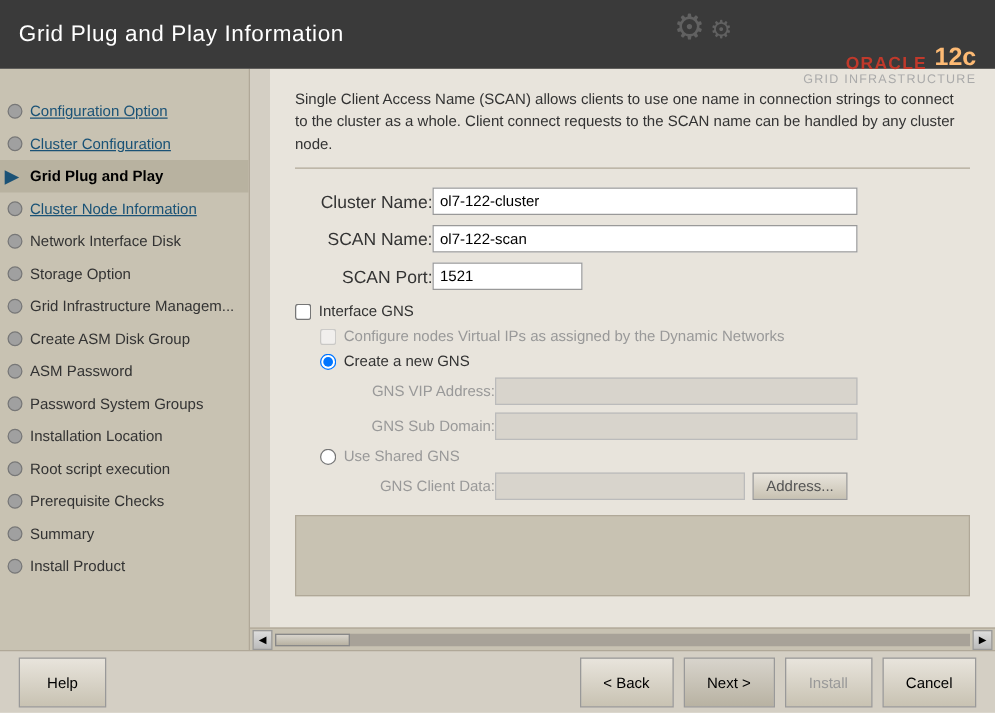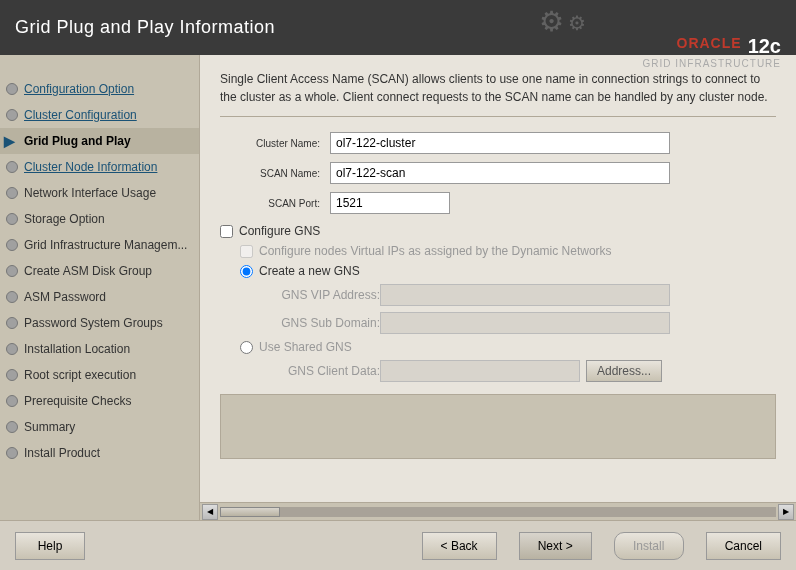--- a/index.html
+++ b/index.html
@@ -48,21 +48,21 @@
     }
     .oracle-version {
       color: #ccc;
       font-size: 22px;
       font-weight: bold;
       display: inline-block;
       margin-left: 4px;
     }
     .logo-row {
       display: flex;
-      align-items: flex-start;
+      align-items: flex-end;
       margin-top: 48px;
     }
     
     .gear-decor {
       position: absolute;
       right: 210px;
       top: 5px;
       display: flex;
       gap: 4px;
       opacity: 0.5;
@@ -141,22 +141,21 @@
 
     
     .form-row {
       display: flex;
       align-items: center;
       margin-bottom: 8px;
     }
     .form-label {
       width: 110px;
       text-align: right;
-      padding-right: 10px;
-      font-size: 10px;
+      font-size: 14px;
       color: #333;
     }
     .form-input {
       flex: 1;
       height: 22px;
       border: 1px solid #999;
       background: #fff;
       padding: 2px 5px;
       font-size: 12px;
       font-family: inherit;
@@ -285,54 +284,53 @@
       background: #d4cfc4;
       border-top: 1px solid #b0a898;
       display: flex;
       align-items: center;
       justify-content: space-between;
       padding: 0 15px;
     }
     .footer-left { }
     .footer-right {
       display: flex;
-      gap: 22px;
+      gap: 8px;
     }
     .footer-btn {
       padding: 4px 18px;
-      height: 28px;
+      height: 40px;
       background: linear-gradient(to bottom, #e8e4dc, #c8c2b2);
       border: 1px solid #999;
       font-size: 12px;
       cursor: pointer;
       font-family: inherit;
       min-width: 70px;
     }
     .footer-btn.disabled {
       color: #999;
       cursor: default;
-      border-radius: 10px;
     }
     .footer-btn.primary {
       background: linear-gradient(to bottom, #d8d4cc, #b8b2a2);
     }
   </style>
 </head>
 <body>
 
 <div class="header">
   <span class="header-title">Grid Plug and Play Information</span>
   <div class="gear-decor">
     <span class="gear">⚙</span>
     <span class="gear" style="font-size:20px;margin-top:6px;">⚙</span>
   </div>
   <div class="header-logo">
     <div class="logo-row">
       <span class="oracle-text">ORACLE</span>
-      <span class="oracle-version" style="color:#ffffff;font-size:20px;margin-left:6px;">12c</span>
+      <span class="oracle-version" style="color:#fdba74;font-size:20px;margin-left:6px;">12c</span>
     </div>
     <span class="oracle-sub">GRID INFRASTRUCTURE</span>
   </div>
 </div>
 
 <div class="main-layout">
 
   <div class="sidebar">
     <div class="sidebar-item clickable">
       <span class="step-indicator"></span>
@@ -345,21 +343,21 @@
     <div class="sidebar-item active" style="background:#b8b2a0;">
       <span class="arrow-indicator">▶</span>
       <span>Grid Plug and Play</span>
     </div>
     <div class="sidebar-item clickable">
       <span class="step-indicator"></span>
       <span>Cluster Node Information</span>
     </div>
     <div class="sidebar-item">
       <span class="step-indicator"></span>
-      <span>Network Interface Usage</span>
+      <span>Network Interface Disk</span>
     </div>
     <div class="sidebar-item">
       <span class="step-indicator"></span>
       <span>Storage Option</span>
     </div>
     <div class="sidebar-item">
       <span class="step-indicator"></span>
       <span>Grid Infrastructure Managem...</span>
     </div>
     <div class="sidebar-item">
@@ -390,21 +388,21 @@
       <span class="step-indicator"></span>
       <span>Summary</span>
     </div>
     <div class="sidebar-item">
       <span class="step-indicator"></span>
       <span>Install Product</span>
     </div>
   </div>
 
   <div style="flex:1; display:flex; flex-direction:column;">
-    <div class="content-area" style="flex:1;">
+    <div class="content-area" style="flex:1;margin-left:16px;">
 
       <div class="info-text">Single Client Access Name (SCAN) allows clients to use one name in connection strings to connect to the cluster as a whole. Client connect requests to the SCAN name can be handled by any cluster node.</div>
 
       <div class="form-row">
         <label class="form-label">Cluster Name:</label>
         <input type="text" class="form-input" value="ol7-122-cluster" style="">
       </div>
 
       <div class="form-row">
         <label class="form-label">SCAN Name:</label>
@@ -412,21 +410,21 @@
       </div>
 
       <div class="form-row">
         <label class="form-label">SCAN Port:</label>
         <input type="text" class="form-input" value="1521" style="max-width: 120px;">
       </div>
 
       <div class="checkbox-section">
         <div class="checkbox-row">
           <input type="checkbox" id="configure-gns" style="">
-          <label for="configure-gns">Configure GNS</label>
+          <label for="configure-gns">Interface GNS</label>
         </div>
 
         <div class="gns-section">
 
           <div class="checkbox-row">
             <input type="checkbox" id="configure-nodes-vip" disabled="" style="">
             <label for="configure-nodes-vip" class="disabled">Configure nodes Virtual IPs as assigned by the Dynamic Networks</label>
           </div>
 
           <div class="radio-row">

